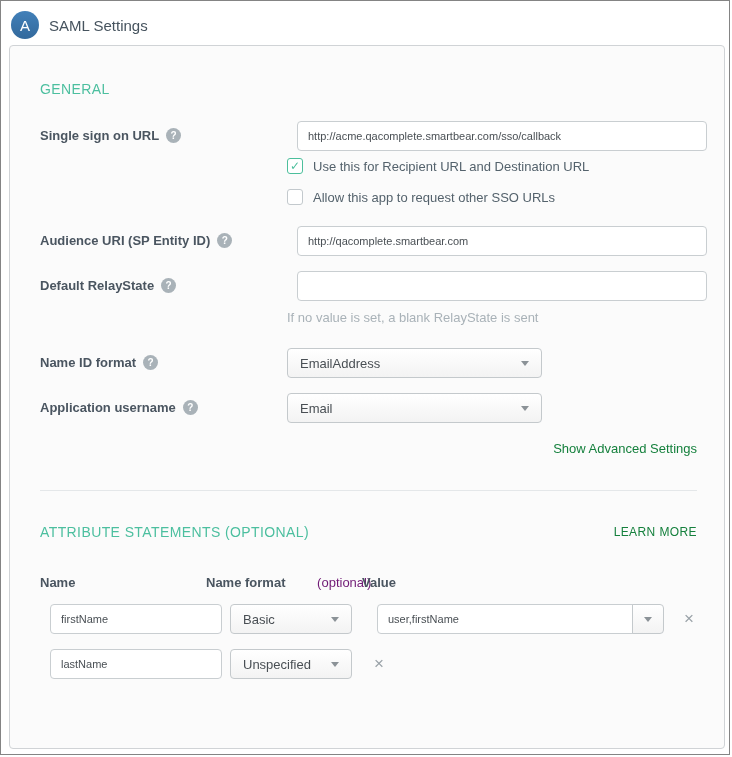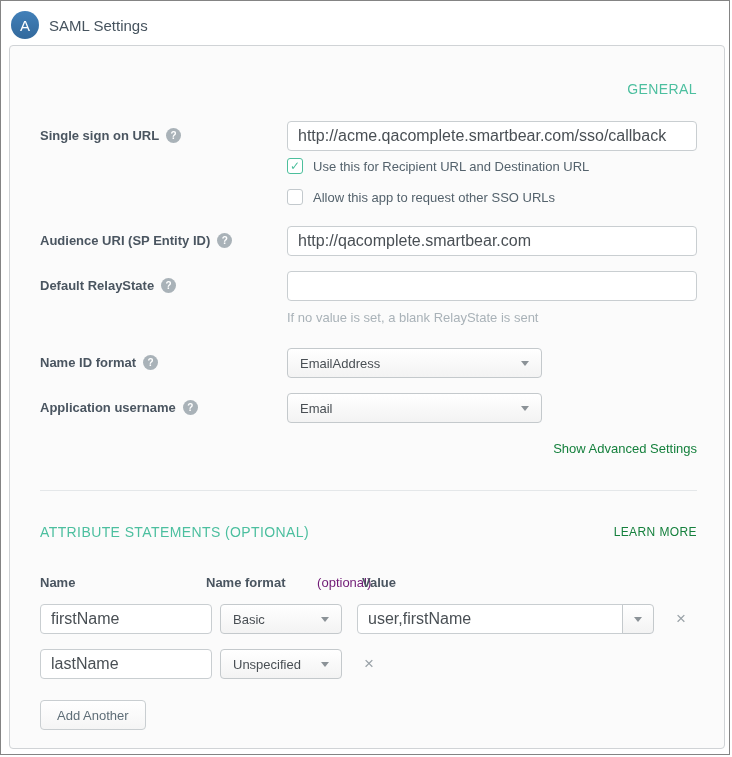--- a/index.html
+++ b/index.html
@@ -47,21 +47,20 @@
     border: 1px solid #d0d3d6;
     border-radius: 4px;
     padding: 0 27px 0 30px;
   }
   .section-title {
     font-size: 14px;
     font-weight: 400;
     letter-spacing: 0.4px;
     color: #4cbf9f;
     line-height: 16px;
-    text-align: right;
   }
   .title-general { margin-top: 35px; }
   .form-row {
     display: flex;
     align-items: flex-start;
   }
   .form-label {
     flex: 0 0 247px;
     padding-top: 7px;
     font-size: 13px;
@@ -84,23 +83,24 @@
   }
   .form-control { flex: 1 1 auto; }
   .text-input {
     width: 100%;
     height: 30px;
     border: 1px solid #c9ced1;
     border-radius: 4px;
     background: #fff;
     padding: 0 10px;
     font-family: "Liberation Sans", "DejaVu Sans", sans-serif;
-    font-size: 16px;
+    font-size: 11px;
     color: #494f54;
     outline: none;
+    margin-left: 10px;
   }
   .checkbox-group { margin-top: 7px; margin-left: 247px; }
   .checkbox-row {
     display: flex;
     align-items: center;
     height: 16px;
   }
   .checkbox-row + .checkbox-row { margin-top: 15px; }
   .checkbox {
     width: 16px; height: 16px;
@@ -378,16 +378,15 @@
     
     <div class="attr-row attr-row-2">
       <input class="text-input attr-name-input" type="text" value="lastName" style="">
       <div class="dropdown attr-format-dd">
         <span>Unspecified</span>
         <span class="caret"></span>
       </div>
       <span class="remove-btn">×</span>
     </div>
 
-    <button class="add-another-btn">Add Another</button>
 
   </div>
 </div>
 
 </body></html>

